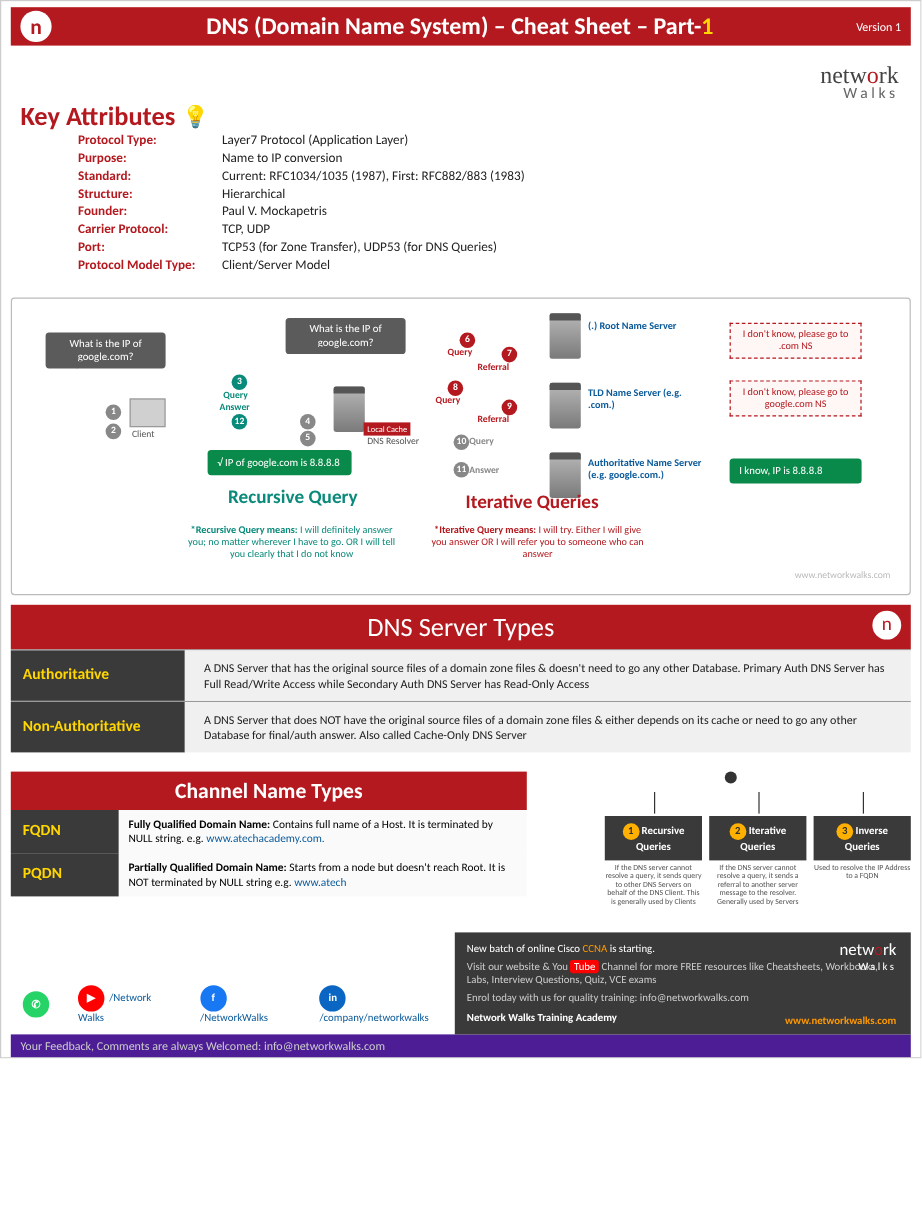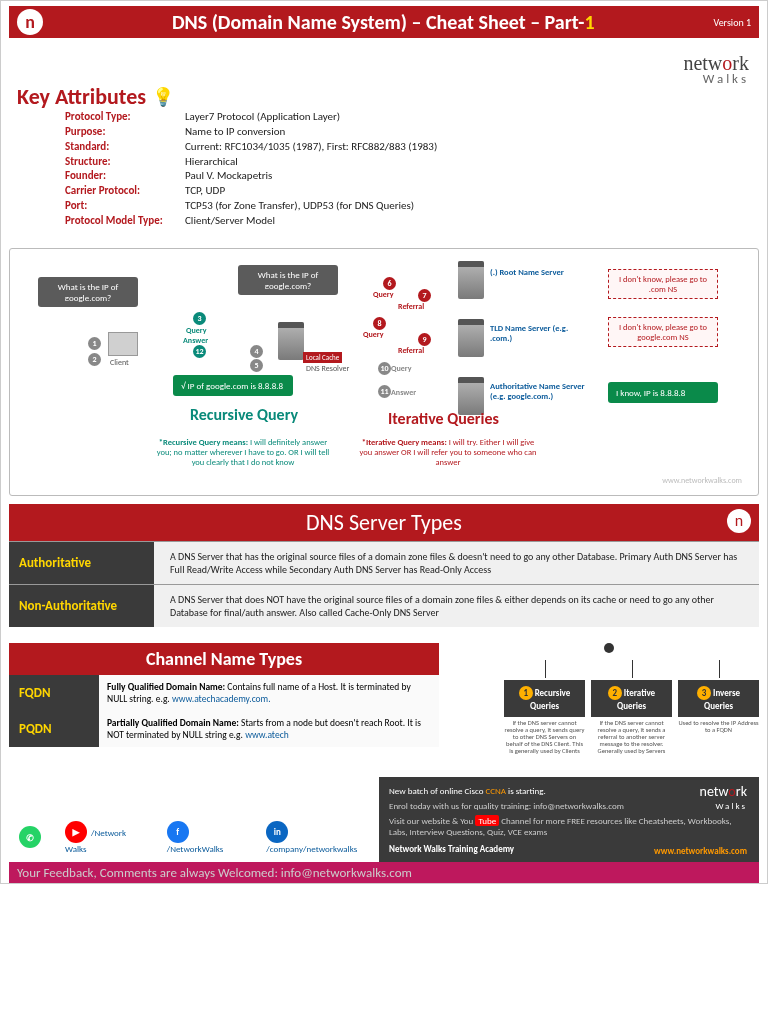--- a/index.html
+++ b/index.html
@@ -68,21 +68,21 @@
   .footer { background: #3a3a3a; color: #ccc; font-size: 9px; padding: 8px 10px; margin-top: 14px; position: relative; }
   .footer .brand2 { position: absolute; right: 12px; top: 6px; font-size: 14px; color:#fff; }
   .footer .orange { color: #ff9900; }
   .footer .line2 { margin-top: 4px; }
   .footer .academy { font-weight: bold; color: #fff; margin-top: 6px; }
   .footer .url { color: #ff9900; position: absolute; right: 12px; bottom: 6px; font-weight: bold; }
   .socials { display: flex; gap: 20px; align-items: center; margin: 14px 0 8px 10px; font-size: 9px; }
   .sicon { width: 22px; height: 22px; border-radius: 50%; display: inline-flex; align-items: center; justify-content: center; color: #fff; font-weight: bold; margin-right: 4px; }
   .wa { background: #25d366; } .yt { background: #ff0000; } .fb { background: #1877f2; } .li { background: #0a66c2; }
   .slink { color: #0a5a9a; }
-  .bottom-line { background: #be185d; color: #ccc; font-size: 13px; padding: 3px 8px; }
+  .bottom-line { background: #4c1d95; color: #ccc; font-size: 10px; padding: 3px 8px; }
 </style>
 </head>
 <body>
 
 <div class="page">
 
   <div class="header-bar">
     <div class="logo-circle">n</div>
     <div class="header-title">
       <span>DNS (Domain Name System) – Cheat Sheet – Part-</span><span class="p1">1</span>
@@ -254,24 +254,24 @@
       <span><span class="sicon yt">▶</span><span class="slink">/Network Walks</span></span>
       <span><span class="sicon fb">f</span><span class="slink">/NetworkWalks</span></span>
       <span><span class="sicon li">in</span><span class="slink">/company/networkwalks</span></span>
     </div>
     <div class="footer" style="width:380px;">
       <div class="brand2">
         <span>netw</span><span style="color:#b3191e">o</span><span>rk</span>
         <div style="font-size:9px; text-align:right; letter-spacing:2px;">Walks</div>
       </div>
       <div><span style="color:#fff">New batch of online Cisco </span><span class="orange">CCNA</span><span style="color:#fff"> is starting.</span></div>
-      <div class="line2">Enrol today with us for quality training: info@networkwalks.com</div>
       <div class="line2">
         <span>Visit our website &amp; You</span> <span style="background:#ff0000;color:#fff;padding:0 3px;border-radius:2px;">Tube</span><span> Channel for more FREE resources like Cheatsheets, Workbooks, Labs, Interview Questions, Quiz, VCE exams</span>
       </div>
+      <div class="line2">Enrol today with us for quality training: info@networkwalks.com</div>
       <div class="academy">Network Walks Training Academy</div>
       <div class="url">www.networkwalks.com</div>
     </div>
   </div>
 
   <div class="bottom-line">Your Feedback, Comments are always Welcomed: info@networkwalks.com</div>
 
 </div>
 
 </body></html>

